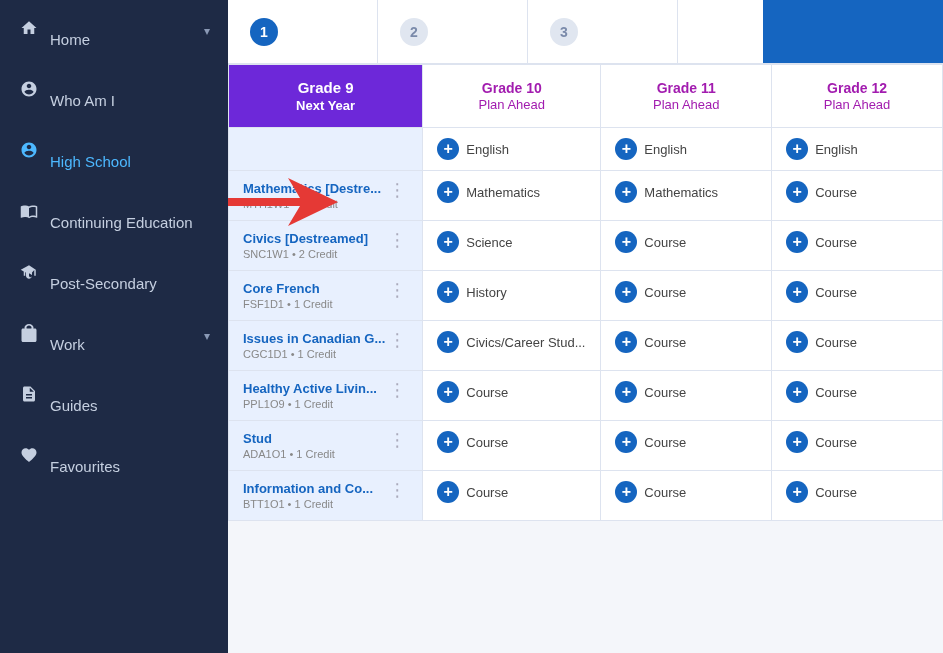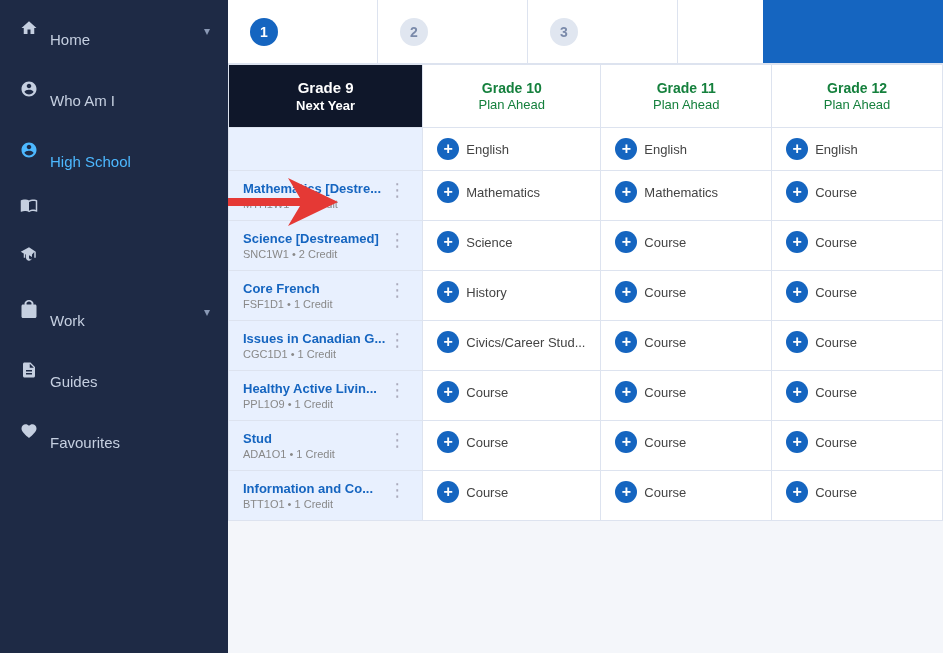--- a/index.html
+++ b/index.html
@@ -104,24 +104,24 @@
       min-width: 700px;
       background: #fff;
     }
     thead th {
       padding: 14px 16px;
       text-align: center;
       font-size: 14px;
       font-weight: 700;
       border: 1px solid #dde3ef;
       background: #fff;
-      color: #15803d;
+      color: #a21caf;
     }
     thead th.grade9-header {
-      background: #0f172a;
+      background: #6d28d9;
       color: #fff;
       font-size: 15px;
     }
     tbody td {
       border: 1px solid #dde3ef;
       padding: 10px 14px;
       vertical-align: top;
       font-size: 13px;
     }
     td.grade9-cell {
@@ -199,26 +199,28 @@
     <span class="icon"><svg width="18" height="18" viewBox="0 0 24 24" fill="currentColor">
           <path d="M12 2C6.48 2 2 6.48 2 12s4.48 10 10 10 10-4.48 10-10S17.52 2 12 2zm0 3c1.66 0 3 1.34 3 3s-1.34 3-3 3-3-1.34-3-3 1.34-3 3-3zm0 14.2c-2.5 0-4.71-1.28-6-3.22.03-1.99 4-3.08 6-3.08 1.99 0 5.97 1.09 6 3.08-1.29 1.94-3.5 3.22-6 3.22z"></path>
         </svg></span>
     <span class="label">High School</span>
 
   </div>
     <div class="sidebar-item">
     <span class="icon"><svg width="18" height="18" viewBox="0 0 24 24" fill="currentColor">
           <path d="M21 5c-1.11-.35-2.33-.5-3.5-.5-1.95 0-4.05.4-5.5 1.5-1.45-1.1-3.55-1.5-5.5-1.5S2.45 4.9 1 6v14.65c0 .25.25.5.5.5.1 0 .15-.05.25-.05C3.1 20.45 5.05 20 6.5 20c1.95 0 4.05.4 5.5 1.5 1.35-.85 3.8-1.5 5.5-1.5 1.65 0 3.35.3 4.75 1.05.1.05.15.05.25.05.25 0 .5-.25.5-.5V6c-.6-.45-1.25-.75-2-1zm0 13.5c-1.1-.35-2.3-.5-3.5-.5-1.7 0-4.15.65-5.5 1.5V8c1.35-.85 3.8-1.5 5.5-1.5 1.2 0 2.4.15 3.5.5v11.5z"></path>
         </svg></span>
+    <span class="label">Continuing Education</span>
 
   </div>
     <div class="sidebar-item">
     <span class="icon"><svg width="18" height="18" viewBox="0 0 24 24" fill="currentColor">
           <path d="M12 3L1 9l4 2.18V17h2v-4.82l1 .55V17c0 2.21 1.79 4 4 4s4-1.79 4-4v-4.27L19 9.18V17h2V9L12 3zm4 14c0 1.1-.9 2-2 2s-2-.9-2-2v-3.27l4 2.18V17z"></path>
         </svg></span>
+    <span class="label">Post-Secondary</span>
 
   </div>
     <div class="sidebar-item">
     <span class="icon"><svg width="18" height="18" viewBox="0 0 24 24" fill="currentColor">
           <path d="M20 6h-2.18c.07-.44.18-.88.18-1.36C18 2.51 15.49 0 12 0S6 2.51 6 4.64c0 .48.11.92.18 1.36H4c-1.1 0-2 .9-2 2v14c0 1.1.9 2 2 2h16c1.1 0 2-.9 2-2V8c0-1.1-.9-2-2-2zm-8-4c1.79 0 3.36 1.57 3.36 2.64 0 .48-.11.92-.18 1.36H8.82c-.07-.44-.18-.88-.18-1.36C8.64 3.57 10.21 2 12 2z"></path>
         </svg></span>
     <span class="label">Work</span>
     <span class="chevron">▾</span>
   </div>
     <div class="sidebar-item">
@@ -332,21 +334,21 @@
         <div class="add-course">
           <div class="add-icon">+</div>
           <span>Course</span>
         </div>
       </td>
           </tr>
           <tr>
             <td class="grade9-cell">
           <div class="course-entry">
             <div class="course-info">
-              <span class="course-name">Science [Destreamed]</span>
+              <span class="course-name">Civics [Destreamed]</span>
               <span class="course-code">SNC1W1 • 2 Credit</span>
             </div>
             <span class="dots-btn">⋮</span>
           </div>
         </td>
             <td class="other-cell">
         <div class="add-course">
           <div class="add-icon">+</div>
           <span>Science</span>
         </div>

